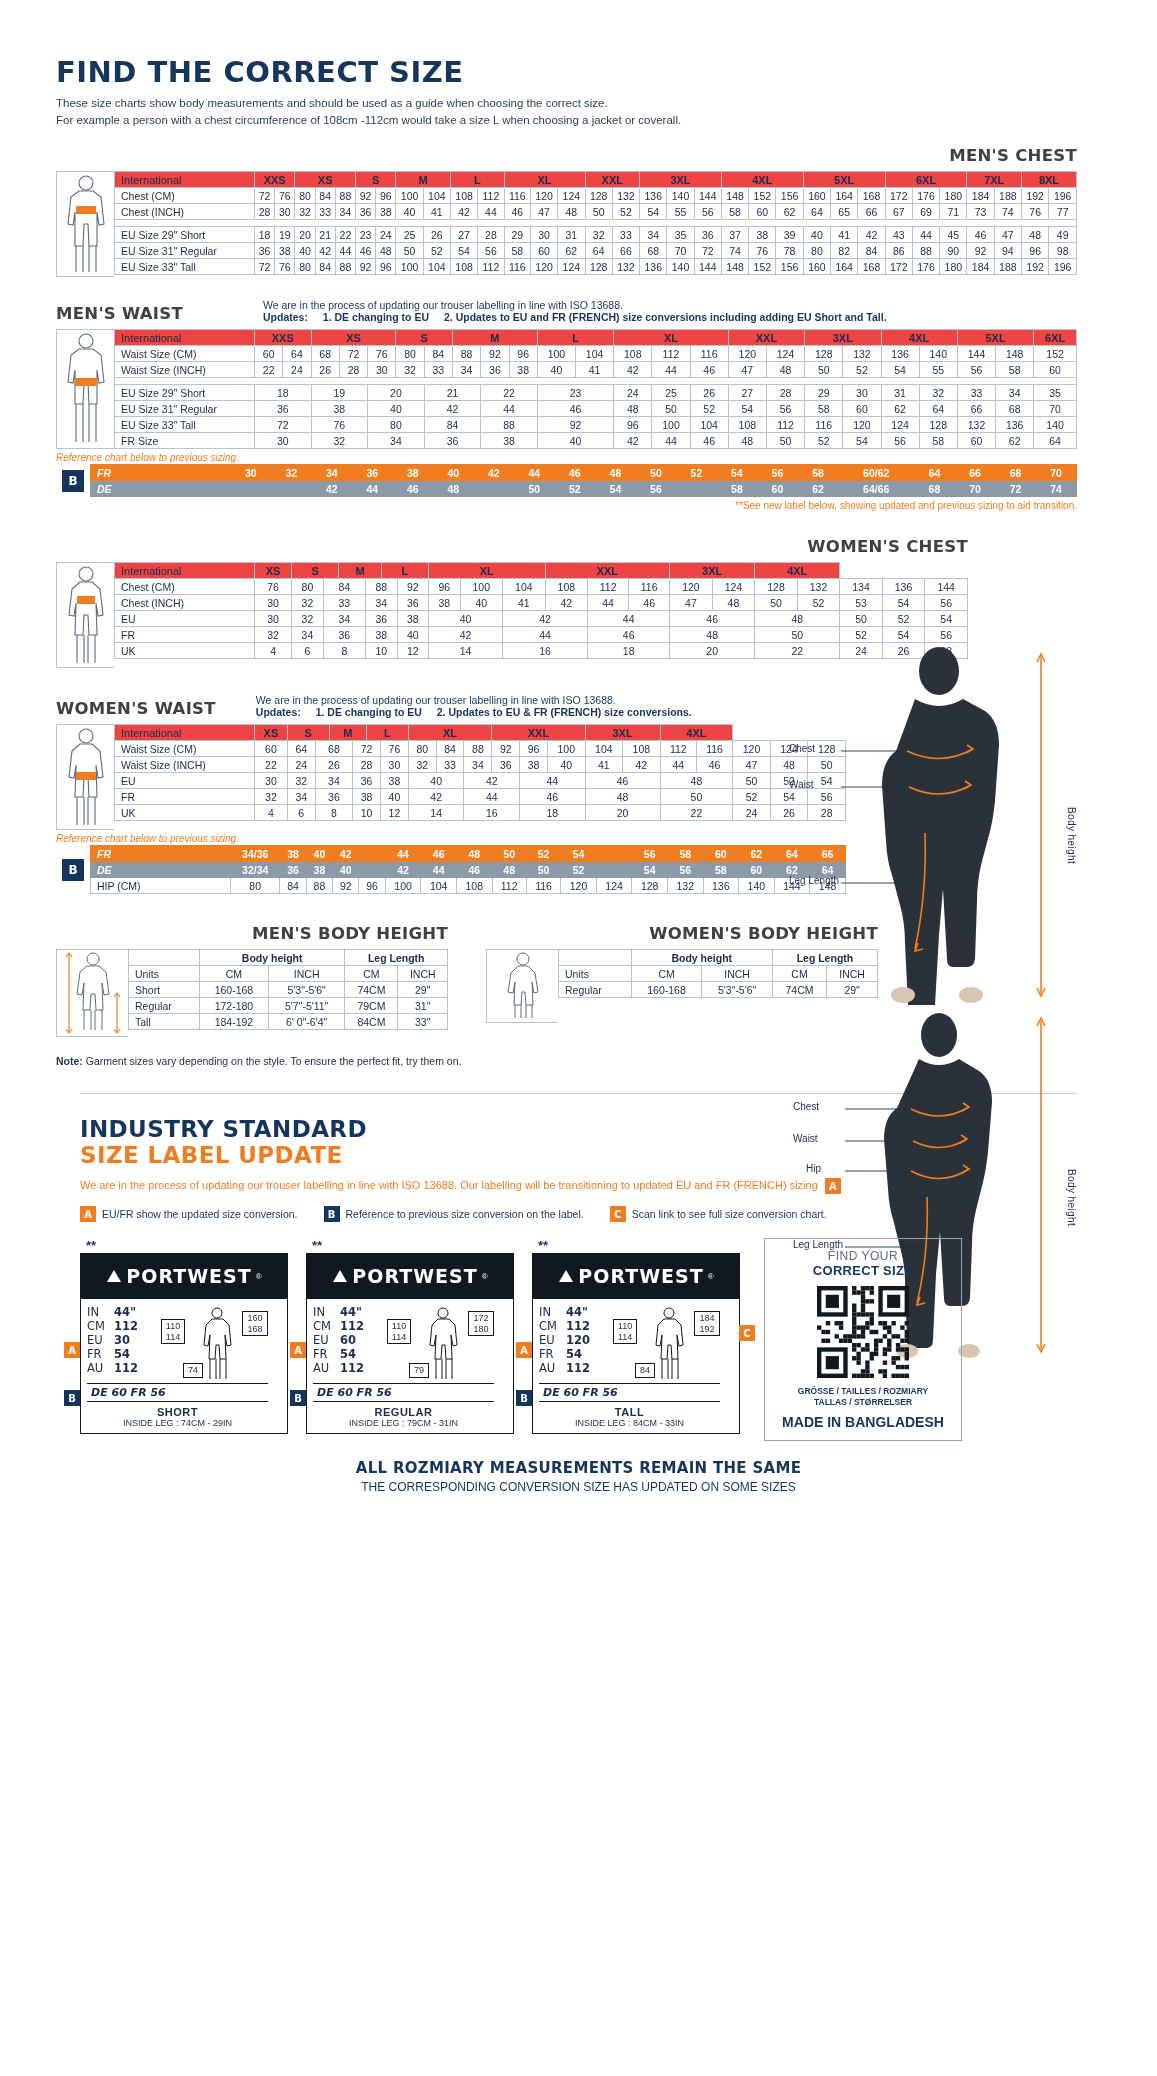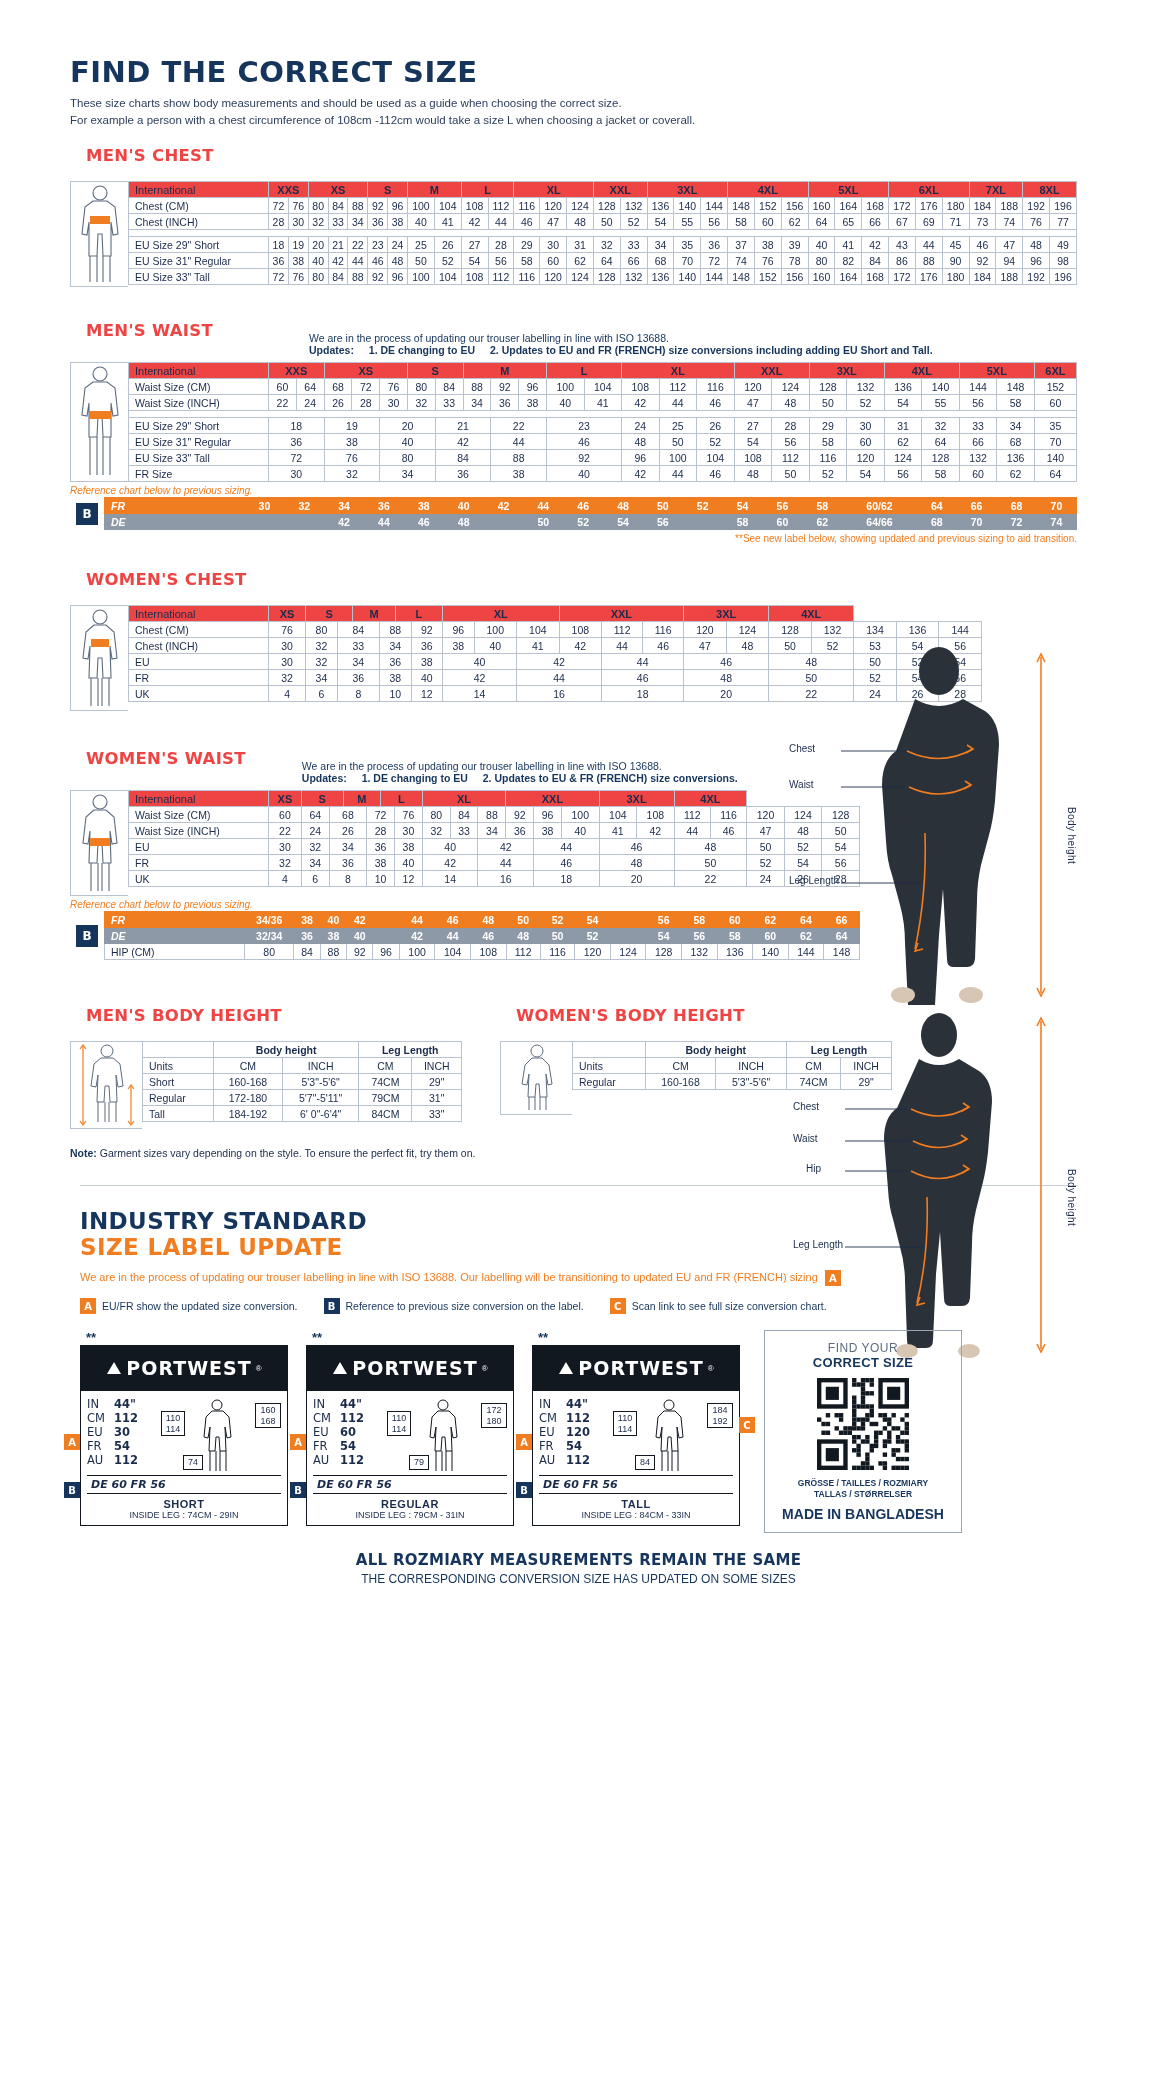--- a/index.html
+++ b/index.html
@@ -23,25 +23,26 @@
     font-family: "DejaVu Sans", sans-serif;
   }
   .intro {
     font-size: 11.5px;
     line-height: 1.45;
     color: #2c3e5c;
     margin-top: 6px;
   }
   h2.section-title {
     font-size: 16.5px;
-    color: #ef4444;
+    color: #404040;
     font-weight: bold;
     letter-spacing: 0.3px;
-    margin: 16px;
+    margin: 0;
     font-family: "DejaVu Sans", sans-serif;
+    text-align: right;
   }
 
   
   table.sz {
     border-collapse: collapse;
     width: 100%;
     font-size: 10.5px;
   }
   table.sz th, table.sz td {
     border: 1px solid #b9c2cf;
@@ -126,21 +127,21 @@
     border: 1px solid #b9c2cf;
     border-right: none;
     display: flex;
     align-items: center;
     justify-content: center;
   }
   .tablewrap { display: flex; }
   .tablewrap .tbl { flex: 1; }
 
   
-  .content { padding: 55px 80px 0 70px; }
+  .content { padding: 55px 80px 0 56px; }
   .block { margin-top: 18px; }
 
   
   .photos {
     position: absolute;
     right: 78px;
     top: 645px;
     width: 300px;
   }
   .person {
@@ -180,21 +181,21 @@
 
   .label-card { width: 208px; position: relative; }
   .label-card .stars { color:#16355c; font-weight:bold; font-size: 13px; margin-left: 6px; }
   .pw-head {
     background:#111820; color:#fff; height: 46px;
     display:flex; align-items:center; justify-content:center; gap:4px;
     border:1px solid #111820;
   }
   .pw-name { font-size: 19px; font-weight:bold; letter-spacing: 1px; font-family:"DejaVu Sans", sans-serif;}
   .pw-mark { font-size: 8px; vertical-align: super;}
-  .label-body { border:1px solid #111820; border-top:none; background:#fff; padding: 6px 6px 0 6px; }
+  .label-body { border:1px solid #111820; border-top:none; background:#fff; padding: 6px 19px 0 6px; }
   .lb-grid { display:flex; }
   .lb-left { width: 74px; font-size: 11.5px; line-height: 1.22; font-family:"DejaVu Sans", sans-serif;}
   .lb-left .r { display:flex; gap: 5px; }
   .lb-left .c1 { width: 22px; }
   .lb-left .c2 { font-weight: bold; }
   .lb-fig { flex:1; position:relative; height: 78px; }
   .lb-de {
     border-top: 1px solid #111820;
     font-size: 11px; font-style: italic; padding: 2px 4px; font-weight:bold;
     font-family:"DejaVu Sans", sans-serif;

